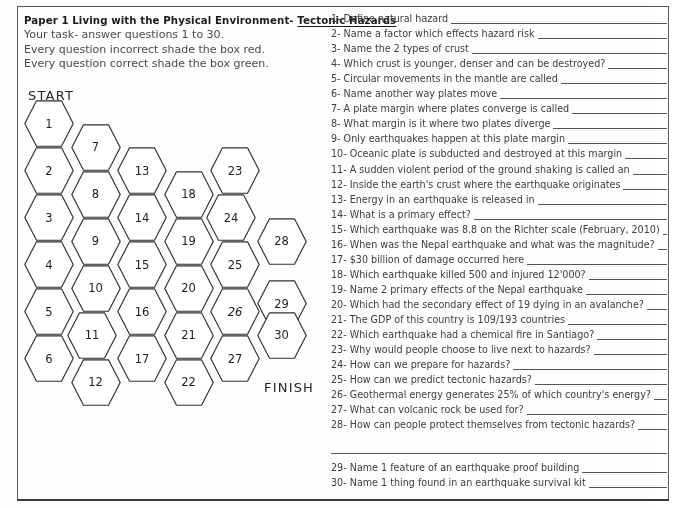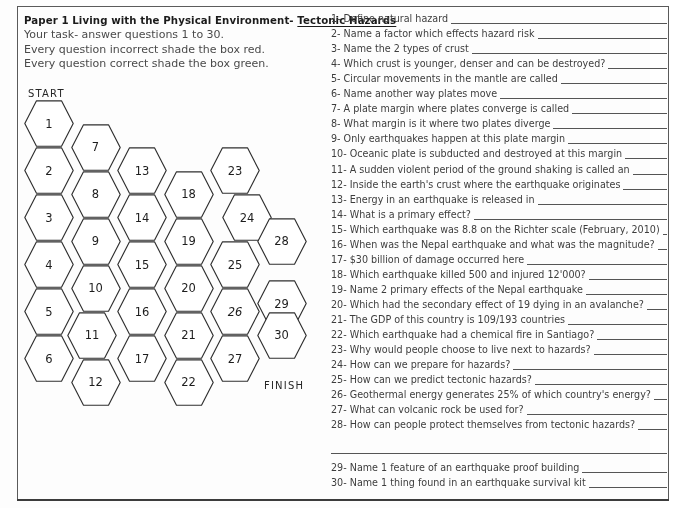--- a/index.html
+++ b/index.html
@@ -87,21 +87,21 @@
   
   #board {
     position: absolute;
     left: 18px;
     top: 86px;
     width: 300px;
     height: 370px;
   }
   .start-label, .finish-label {
     position: absolute;
-    font-size: 10px;
+    font-size: 13px;
     letter-spacing: 1.2px;
     color: #262626;
     font-family: "DejaVu Sans", sans-serif;
     white-space: nowrap;
   }
   .start-label { left: 10px; top: 2px; }
   .finish-label { left: 246px; top: 294px; }
 
   .hex {
     position: absolute;
@@ -326,21 +326,21 @@
           <polygon points="12.5,0.8 37.5,0.8 49.2,23.5 37.5,46.2 12.5,46.2 0.8,23.5"></polygon>
         </svg>
         <span class="num">22</span>
       </div>
       <div class="hex" style="left: 192px; top: 61px;">
         <svg viewBox="0 0 50 47">
           <polygon points="12.5,0.8 37.5,0.8 49.2,23.5 37.5,46.2 12.5,46.2 0.8,23.5"></polygon>
         </svg>
         <span class="num">23</span>
       </div>
-      <div class="hex" style="left: 204px; top: 108px;">
+      <div class="hex" style="left: 188px; top: 108px;">
         <svg viewBox="0 0 50 47">
           <polygon points="12.5,0.8 37.5,0.8 49.2,23.5 37.5,46.2 12.5,46.2 0.8,23.5"></polygon>
         </svg>
         <span class="num">24</span>
       </div>
       <div class="hex" style="left: 192px; top: 155px;">
         <svg viewBox="0 0 50 47">
           <polygon points="12.5,0.8 37.5,0.8 49.2,23.5 37.5,46.2 12.5,46.2 0.8,23.5"></polygon>
         </svg>
         <span class="num">25</span>

